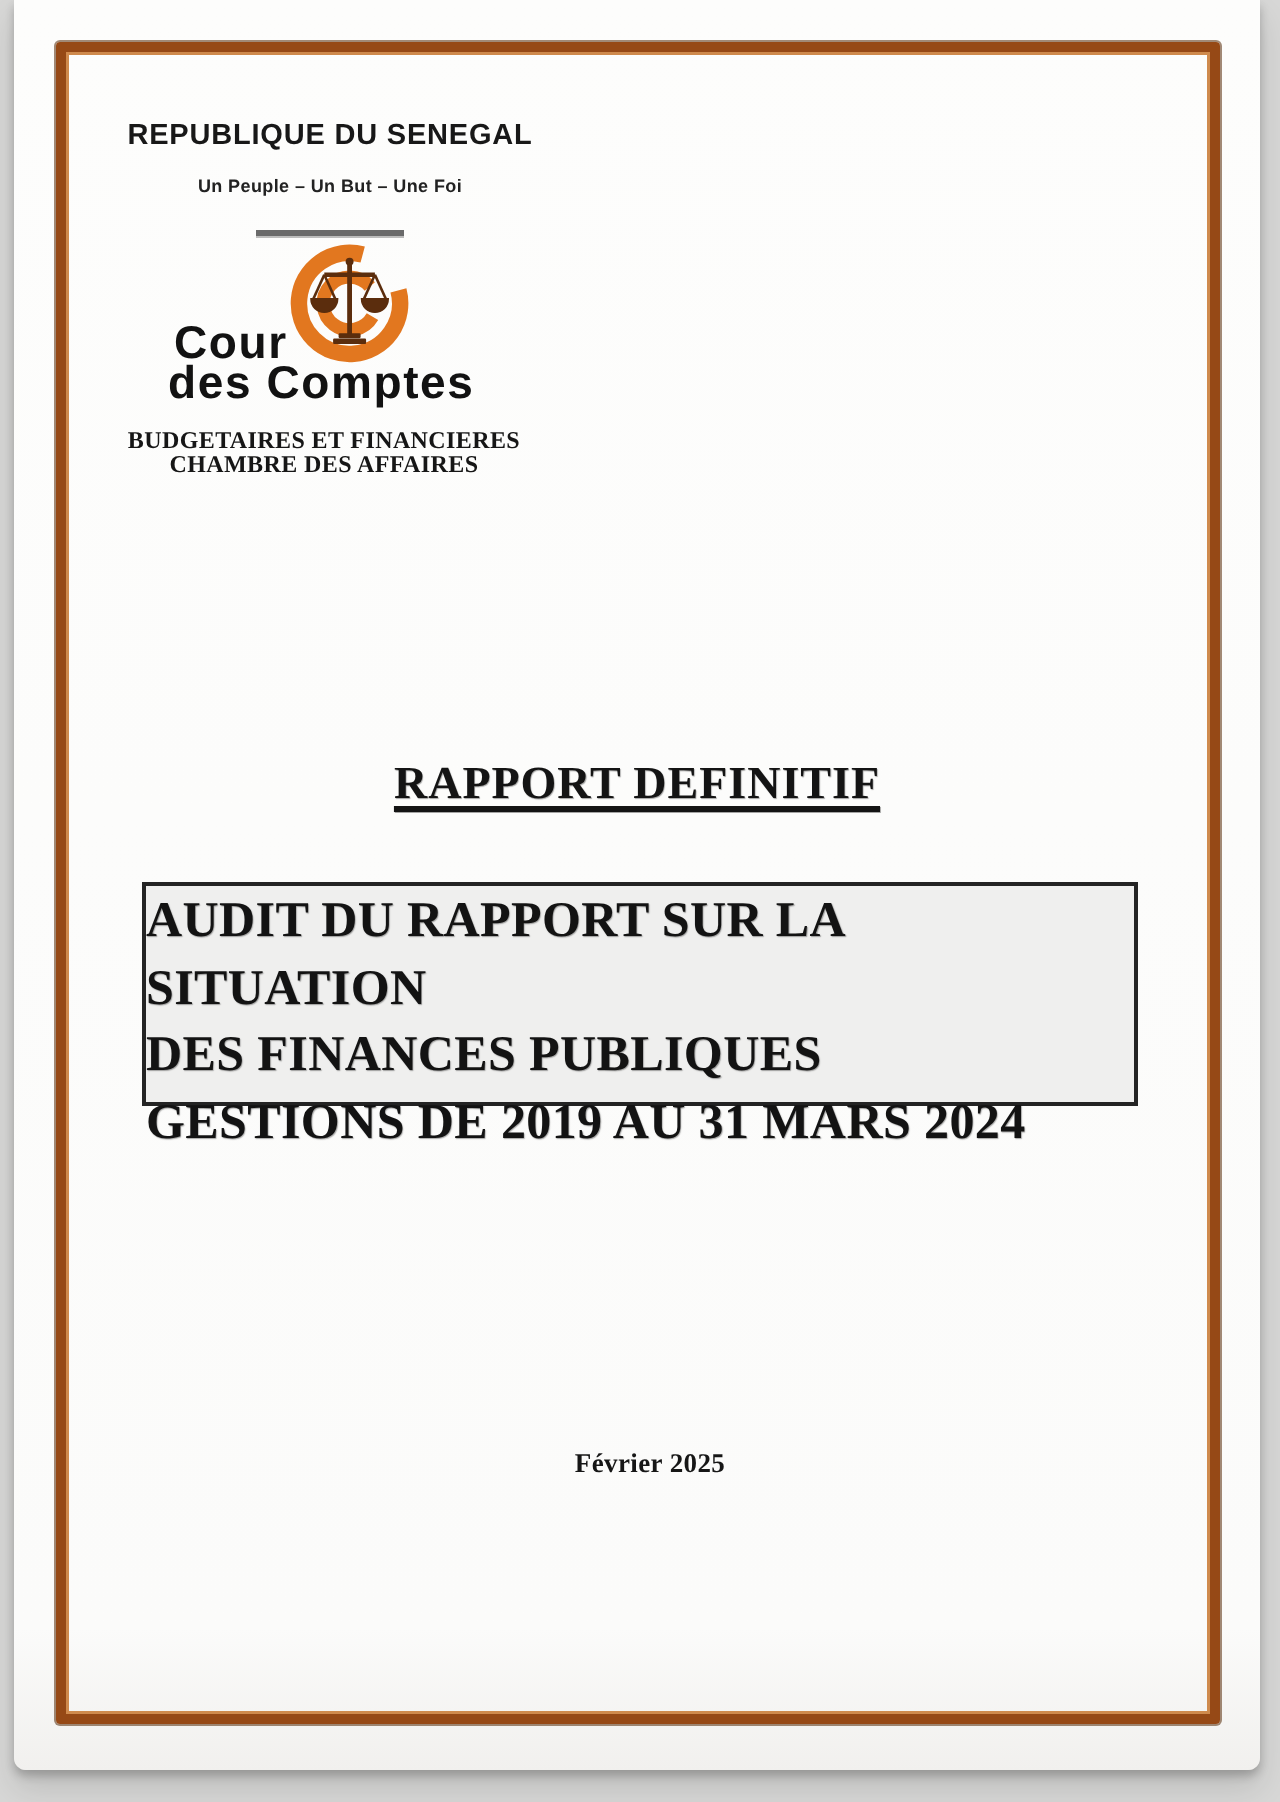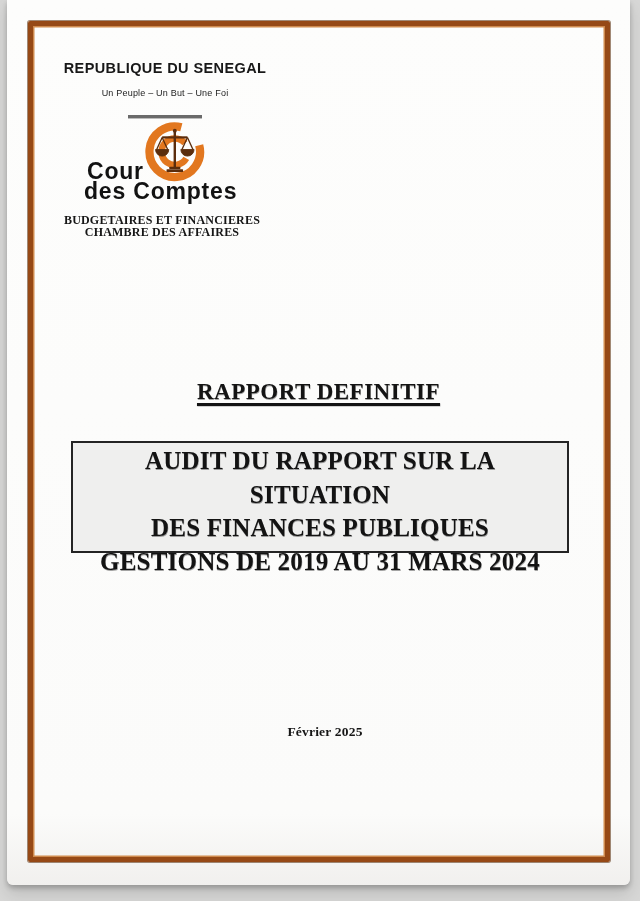--- a/index.html
+++ b/index.html
@@ -17,21 +17,21 @@
   .frame{
     position:absolute;left:21px;top:21px;width:582px;height:841px;
     box-sizing:border-box;border:5px solid #964916;border-radius:2px;
     box-shadow:inset 0 0 0 1.5px #cf8a4d,0 0 0 1px rgba(86,42,8,.55);
   }
   .hdr{
     position:absolute;left:32px;top:60px;width:252px;text-align:center;
     color:#181818;
   }
   .republic{font-size:14.5px;font-weight:bold;letter-spacing:.4px;}
-  .motto{font-size:9px;font-weight:normal;letter-spacing:.2px;margin-top:12px;color:#222;}
+  .motto{font-size:9px;font-weight:bold;letter-spacing:.2px;margin-top:12px;color:#222;}
   .divider{
     position:absolute;left:121px;top:115px;width:74px;height:3px;
     background:#6a6a6a;box-shadow:0 1px 0 rgba(160,160,160,.7);
   }
   .logo-svg{position:absolute;left:130px;top:122px;}
   .org-name{
     position:absolute;color:#121212;font-weight:bold;
     font-size:23px;letter-spacing:.8px;white-space:nowrap;
   }
   .org-line1{left:80px;top:158px;}
@@ -46,21 +46,20 @@
     font-family:"Liberation Serif",serif;font-weight:bold;font-size:23px;
     letter-spacing:.5px;color:#141414;
     text-shadow:.4px .5px .5px rgba(0,0,0,.35);
   }
   .report-title span{
     text-decoration:underline;text-decoration-thickness:2.5px;text-underline-offset:4px;
   }
   .title-box{
     position:absolute;left:64px;top:441px;width:498px;height:112px;
     box-sizing:border-box;border:2px solid #242424;background:#efefee;
-    text-align:center;
     font-family:"Liberation Serif",serif;font-weight:bold;font-size:25px;
     line-height:33.5px;letter-spacing:.2px;color:#131313;padding-top:1px;
     text-shadow:.4px .6px .6px rgba(0,0,0,.35);
   }
   .date{
     position:absolute;left:0;top:724px;width:623px;padding-left:13px;
     box-sizing:border-box;text-align:center;
     font-family:"Liberation Serif",serif;font-weight:bold;font-size:13.5px;
     color:#161616;letter-spacing:.2px;
   }

